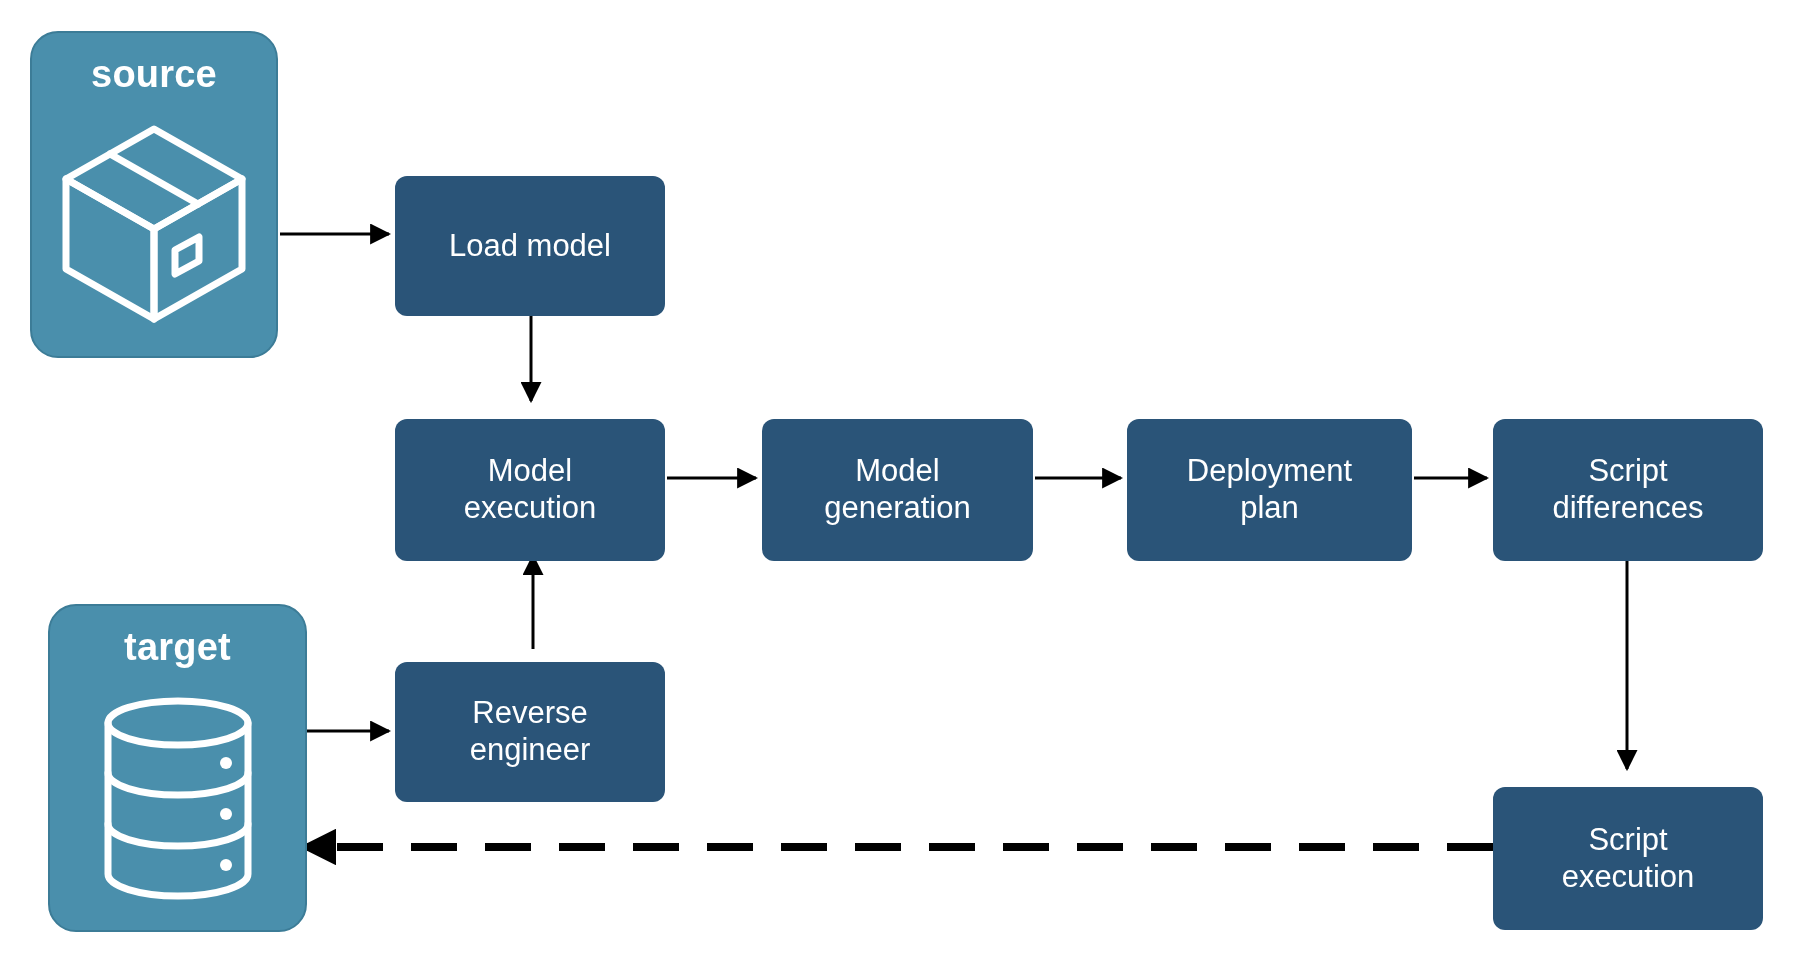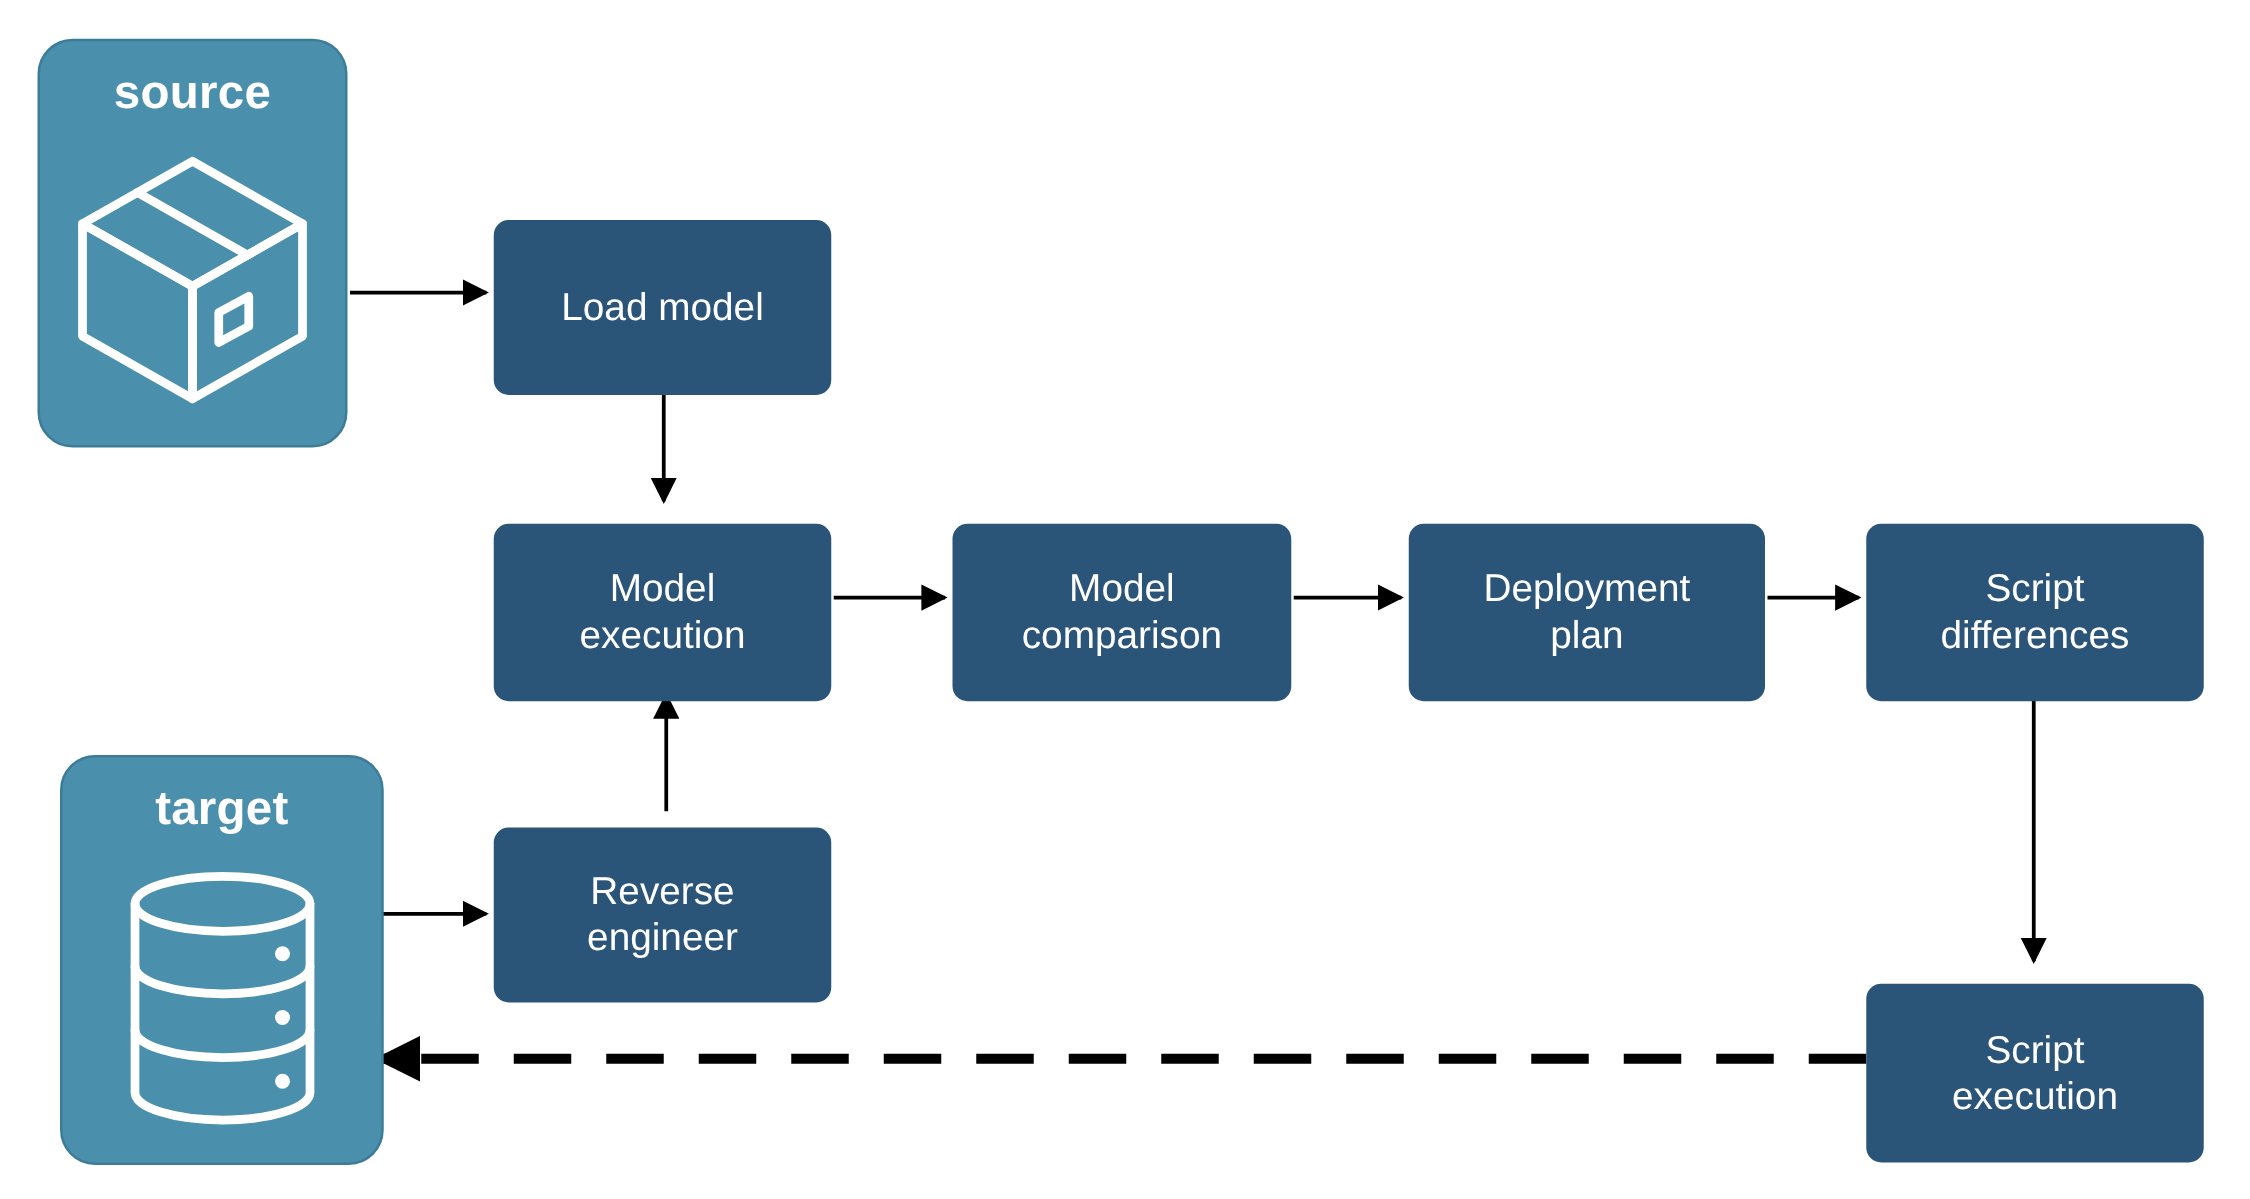--- a/index.html
+++ b/index.html
@@ -153,21 +153,21 @@
   </div>
 
   <div class="process" style="left:395px; top:407px; width:270px; height:142px;">
     <span>
       <span>Model</span><br><span>execution</span>
     </span>
   </div>
 
   <div class="process" style="left:762px; top:407px; width:271px; height:142px;">
     <span>
-      <span>Model</span><br><span>comparison</span>
+      <span>Model</span><br><span>generation</span>
     </span>
   </div>
 
   <div class="process" style="left:1127px; top:407px; width:285px; height:142px;align-items:center;">
     <span>
       <span>Deployment</span><br><span>plan</span>
     </span>
   </div>
 
   <div class="process" style="left:1493px; top:407px; width:270px; height:142px;">

